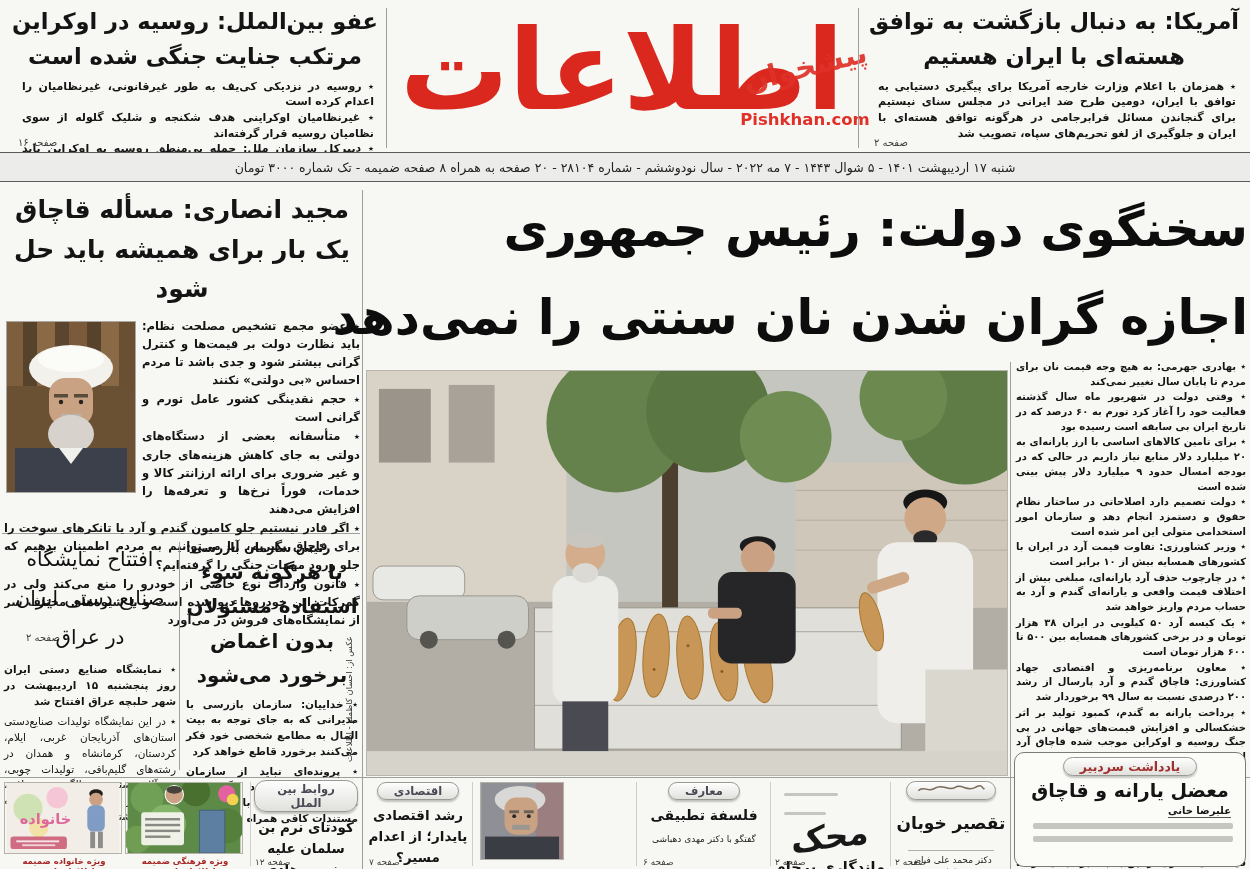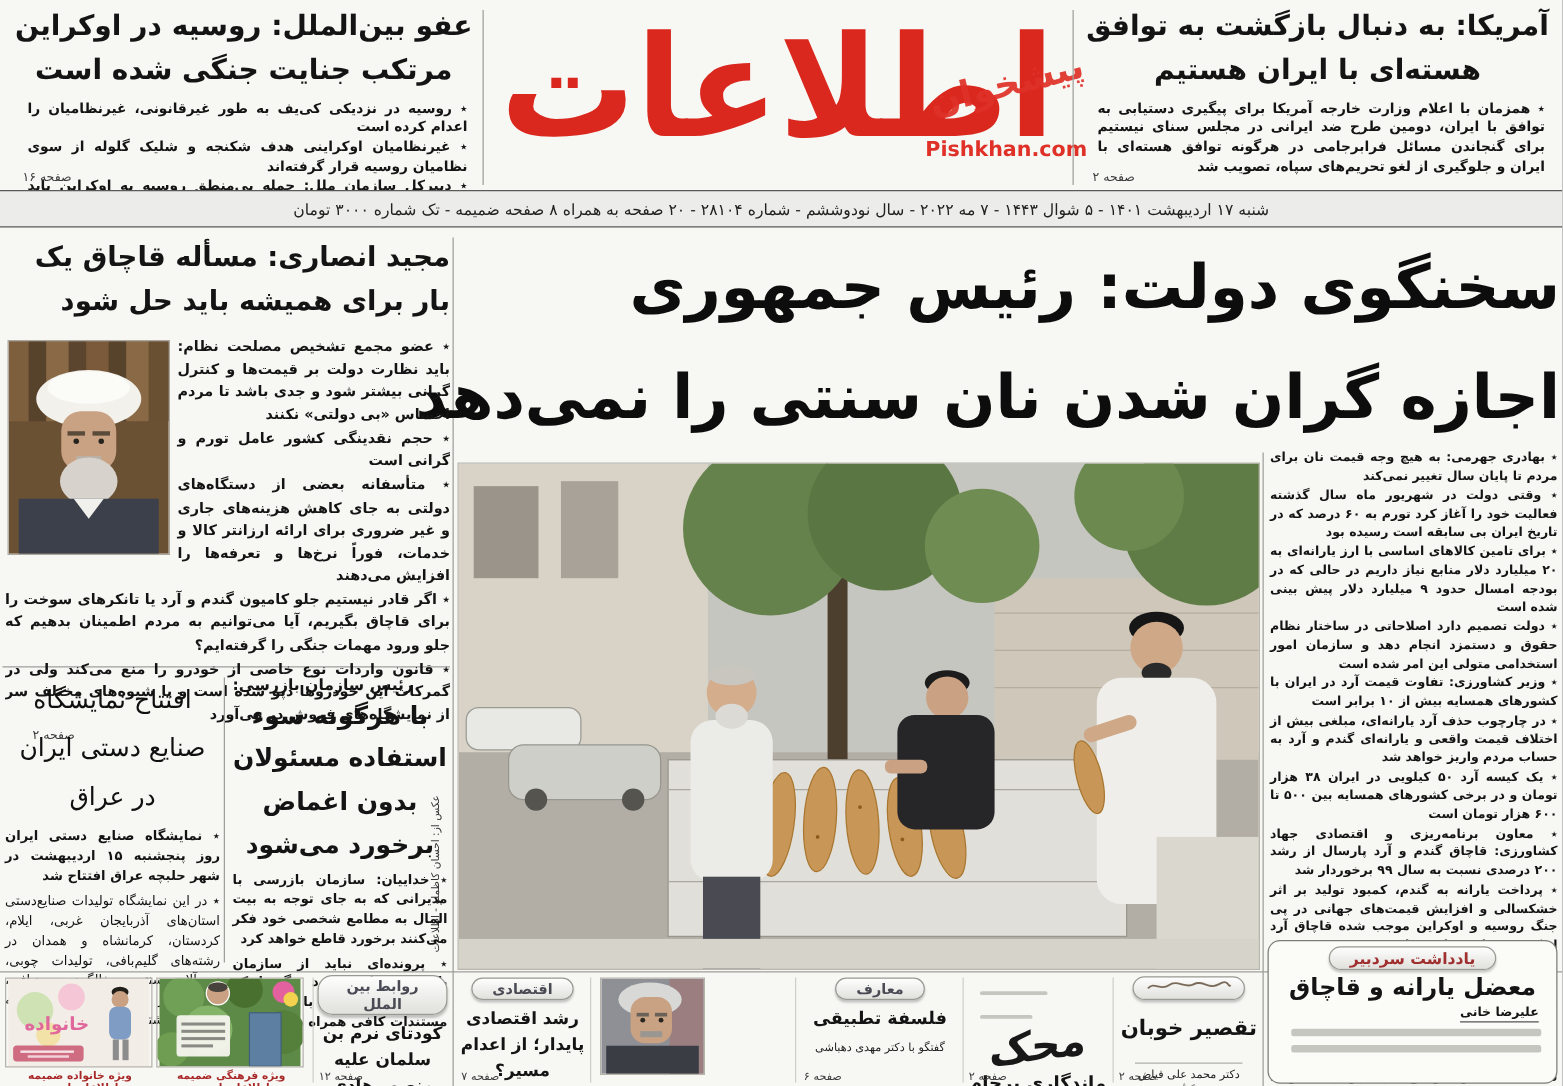--- a/index.html
+++ b/index.html
@@ -49,21 +49,21 @@
   .pill{display:inline-block;border:1px solid #9a9a94;border-radius:12px;background:linear-gradient(#fefefe,#e0e0dc);
         box-shadow:0 2px 2px rgba(0,0,0,.22);padding:1px 16px;font-size:11.5px;font-weight:bold;color:#4a4a55;}
   .editorbox .pill{color:#a03030;font-size:12.5px;margin-top:4px;}
   .ed-title{font-size:19px;font-weight:bold;margin-top:3px;}
   .ed-author{font-size:10px;font-weight:bold;text-align:right;padding:4px 14px 0 0;}
   .ed-author span{border-bottom:1px solid #555;padding-bottom:1px;margin-top:44px;}
   .skel{background:#c6c6c0;border-radius:2px;height:6px;margin:7px 12px 0;}
 
   
   .ansari{left:4px;top:190px;width:356px;}
-  .ansari-h{font-size:22px;font-weight:bold;text-align:right;line-height:1.58;}
+  .ansari-h{font-size:25px;font-weight:bold;text-align:center;line-height:1.58;}
   .ansari-body{margin-top:8px;overflow:hidden;}
   .ansari-photo{float:left;width:128px;height:170px;margin:4px 6px 2px 2px;border:1px solid #aaa7a0;}
   .ansari-body p{font-size:11.5px;font-weight:bold;text-align:justify;line-height:1.58;margin:0 0 1px;}
   .ansari-page{text-align:left;padding-left:22px;margin-top:2px;}
 
   
   .craft{left:4px;top:540px;width:172px;}
   .craft-h{font-size:20px;font-weight:400;text-align:center;line-height:1.95;color:#101010;}
   .craft p{font-size:10.5px;text-align:justify;line-height:1.5;margin:5px 0 0;}
   .craft p.b1{font-weight:bold;}

